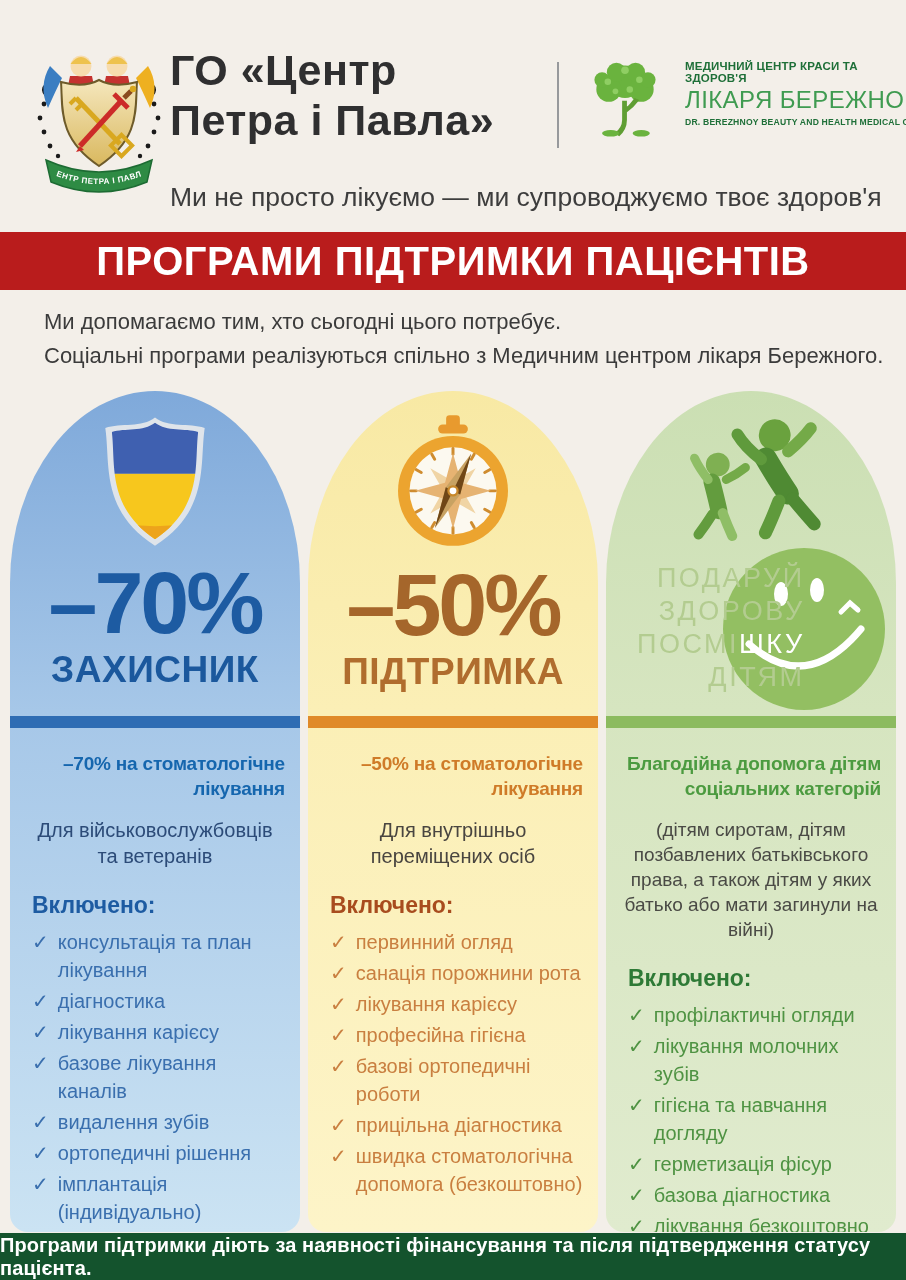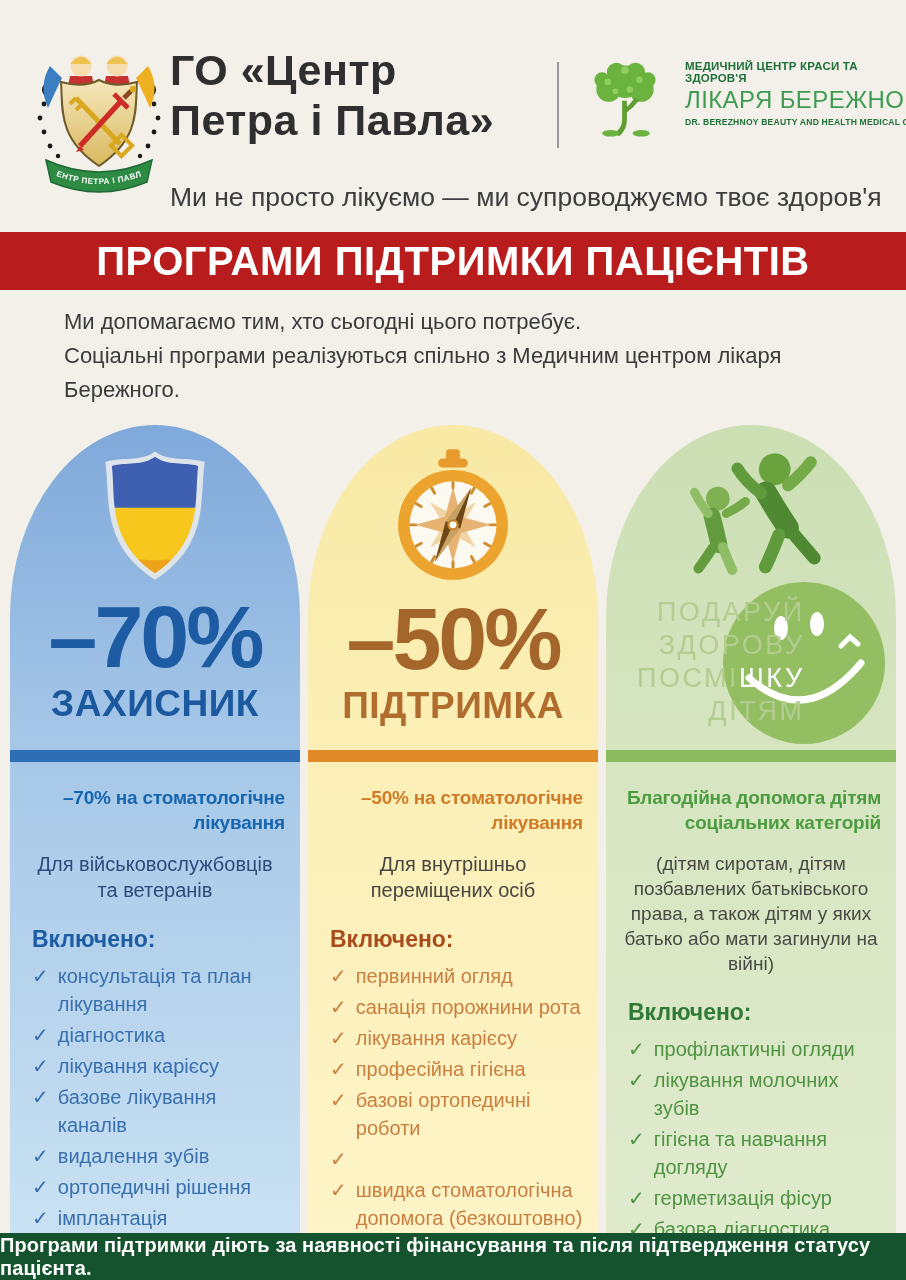--- a/index.html
+++ b/index.html
@@ -20,21 +20,21 @@
   .clinic{position:absolute;left:582px;top:56px;display:flex;align-items:flex-start;gap:9px;}
   .clinic-text{margin-top:4px;width:228px;margin-left:8px;}
   .clinic-l1{font-size:11.5px;font-weight:700;color:#1e6f38;letter-spacing:.2px;}
   .clinic-l2{font-size:24px;font-weight:500;color:#3f9b51;letter-spacing:.4px;margin-top:2px;white-space:nowrap;}
   .clinic-l3{font-size:8.6px;font-weight:700;color:#1e6f38;letter-spacing:.2px;margin-top:3px;white-space:nowrap;}
   .tagline{position:absolute;left:170px;top:182px;font-size:26.5px;color:#3d3d3d;}
   
   .banner{height:58px;background:#b91c1c;display:flex;align-items:center;justify-content:center;}
   .banner-title{color:#ffffff;font-size:40px;font-weight:700;letter-spacing:.5px;}
   
-  .intro{padding:15px 20px 0 64px;font-size:22px;color:#3b3b3b;line-height:1.55;}
+  .intro{padding:15px 20px 0 44px;font-size:22px;color:#3b3b3b;line-height:1.55;}
   
   .cards{display:flex;gap:8px;margin:18px 10px 0;}
   .card{
     width:290px;height:841px;position:relative;overflow:hidden;
     border-radius:145px 145px 18px 18px / 192px 192px 18px 18px;
   }
   .card-blue  {background:linear-gradient(180deg,#7fa9da 0%,#a6c7e8 38%,#cbe3f3 100%);}
   .card-yellow{background:linear-gradient(180deg,#f8e9a4 0%,#fbefb6 38%,#fdf4c8 100%);}
   .card-green {background:linear-gradient(180deg,#cbdfb3 0%,#d6e5c0 38%,#e0ebce 100%);}
   .badge{height:325px;display:flex;flex-direction:column;align-items:center;}
@@ -321,20 +321,21 @@
           <span>професійна гігієна</span>
         </li>
 
         <li>
           <span class="check">✓</span>
           <span>базові ортопедичні роботи</span>
         </li>
 
         <li>
           <span class="check">✓</span>
+          <span>прицільна діагностика</span>
         </li>
 
         <li>
           <span class="check">✓</span>
           <span>швидка стоматологічна допомога (безкоштовно)</span>
         </li>
       </ul>
   </div>
 
   <div class="card card-green">

